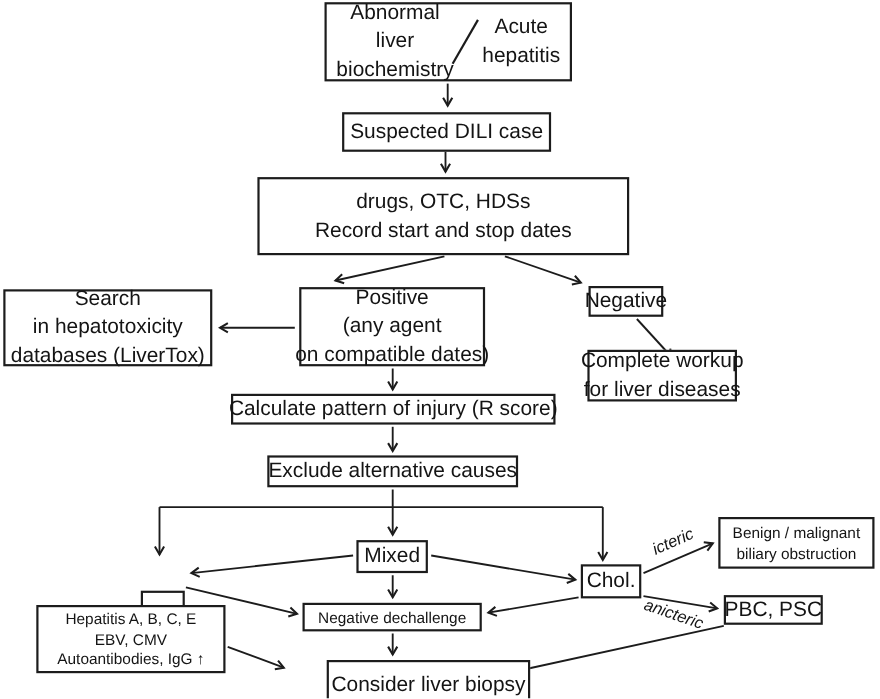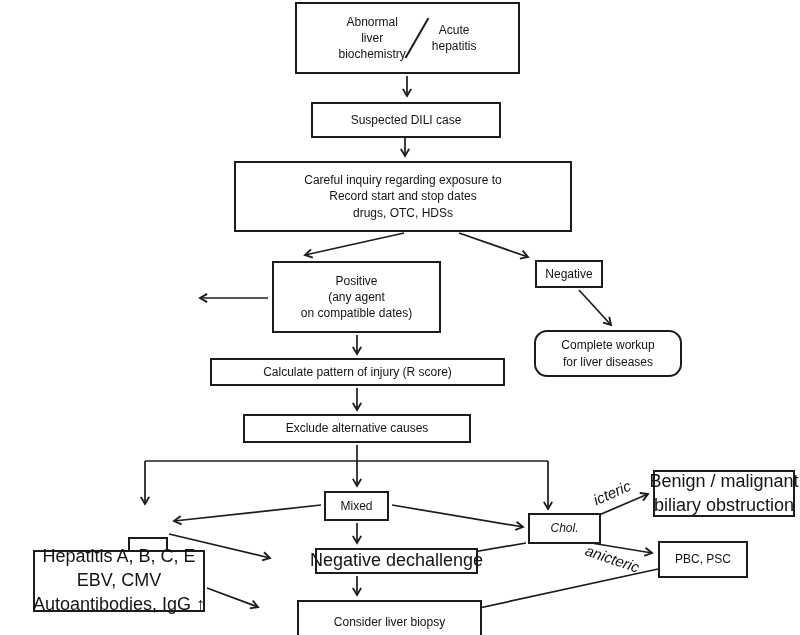--- a/index.html
+++ b/index.html
@@ -5,23 +5,23 @@
   html,body{margin:0;padding:0;background:#ffffff;}
   .canvas{
     position:relative;width:800px;height:635px;background:#ffffff;
     font-family:"Liberation Sans",sans-serif;color:#141414;overflow:hidden;
   }
   .wires{position:absolute;left:0;top:0;width:800px;height:635px;}
   .box{
     position:absolute;box-sizing:border-box;background:#ffffff;
     border:2px solid #1c1c1c;display:flex;flex-direction:column;
     align-items:center;justify-content:center;text-align:center;
-    font-size:12px;line-height:1.36;white-space:nowrap;
+    font-size:19px;line-height:1.36;white-space:nowrap;
   }
-  .box.sm{font-size:18px;line-height:1.33;}
+  .box.sm{font-size:14px;line-height:1.33;}
   .box.row{flex-direction:row;gap:0;}
   .col{display:flex;flex-direction:column;align-items:center;justify-content:center;}
   .slash{width:2px;height:46px;background:#1c1c1c;transform:rotate(30deg);margin:0 14px 0 10px;flex:none;}
   .edge-label{
     position:absolute;font-size:15px;font-style:italic;color:#141414;
     white-space:nowrap;transform-origin:left center;
   }
 </style>
 </head>
 <body>
@@ -71,80 +71,84 @@
       <span>Acute</span>
       <span>hepatitis</span>
     </div>
   </div>
 
   <div class="box" style="left:311px;top:102px;width:190px;height:36px;">
     <span>Suspected DILI case</span>
   </div>
 
   <div class="box" style="left:234px;top:161px;width:338px;height:71px;">
-    <span>Careful inquiry regarding exposure to</span>
+    <span>drugs, OTC, HDSs</span>
     <span>Record start and stop dates</span>
-    <span>drugs, OTC, HDSs</span>
   </div>
 
+  <div class="box" style="left:3px;top:263px;width:190px;height:70px;">
+    <span>Search</span>
+    <span>in hepatotoxicity</span>
+    <span>databases (LiverTox)</span>
+  </div>
 
   <div class="box" style="left:272px;top:261px;width:169px;height:72px;">
     <span>Positive</span>
     <span>(any agent</span>
     <span>on compatible dates)</span>
   </div>
 
   <div class="box" style="left:535px;top:260px;width:68px;height:28px;">
     <span>Negative</span>
   </div>
 
-  <div class="box" style="left:534px;top:330px;width:148px;height:47px;border-radius:13px;">
+  <div class="box" style="left:534px;top:318px;width:136px;height:47px;">
     <span>Complete workup</span>
     <span>for liver diseases</span>
   </div>
 
   <div class="box" style="left:243px;top:414px;width:228px;height:29px;">
     <span>Exclude alternative causes</span>
   </div>
 
   <div class="box" style="left:210px;top:358px;width:295px;height:28px;">
     <span>Calculate pattern of injury (R score)</span>
   </div>
 
   <div class="box" style="left:128px;top:537px;width:40px;height:44px;">
     <span>HC</span>
   </div>
 
   <div class="box" style="left:324px;top:491px;width:65px;height:30px;">
     <span>Mixed</span>
   </div>
 
-  <div class="box" style="left:528px;top:513px;width:73px;height:31px;font-style:italic;">
+  <div class="box" style="left:528px;top:513px;width:55px;height:31px;">
     <span>Chol.</span>
   </div>
 
   <div class="box sm" style="left:33px;top:550px;width:172px;height:62px;">
     <span>Hepatitis A, B, C, E</span>
     <span>EBV, CMV</span>
     <span>Autoantibodies, IgG ↑</span>
   </div>
 
-  <div class="box sm" style="left:275px;top:548px;width:163px;height:26px;margin-left:40px;">
+  <div class="box sm" style="left:275px;top:548px;width:163px;height:26px;">
     <span>Negative dechallenge</span>
   </div>
 
   <div class="box" style="left:265px;top:600px;width:185px;height:45px;margin-left:32px;">
     <span>Consider liver biopsy</span>
   </div>
 
   <div class="box sm" style="left:653px;top:470px;width:142px;height:47px;">
     <span>Benign / malignant</span>
     <span>biliary obstruction</span>
   </div>
 
-  <div class="box" style="left:658px;top:541px;width:90px;height:37px;">
+  <div class="box" style="left:658px;top:541px;width:90px;height:27px;">
     <span>PBC, PSC</span>
   </div>
 
   <div class="edge-label" style="left:594px;top:492px;transform:rotate(-24deg);">icteric</div>
   <div class="edge-label" style="left:586px;top:541px;transform:rotate(19deg);">anicteric</div>
 
 </div>
 
 </body></html>

